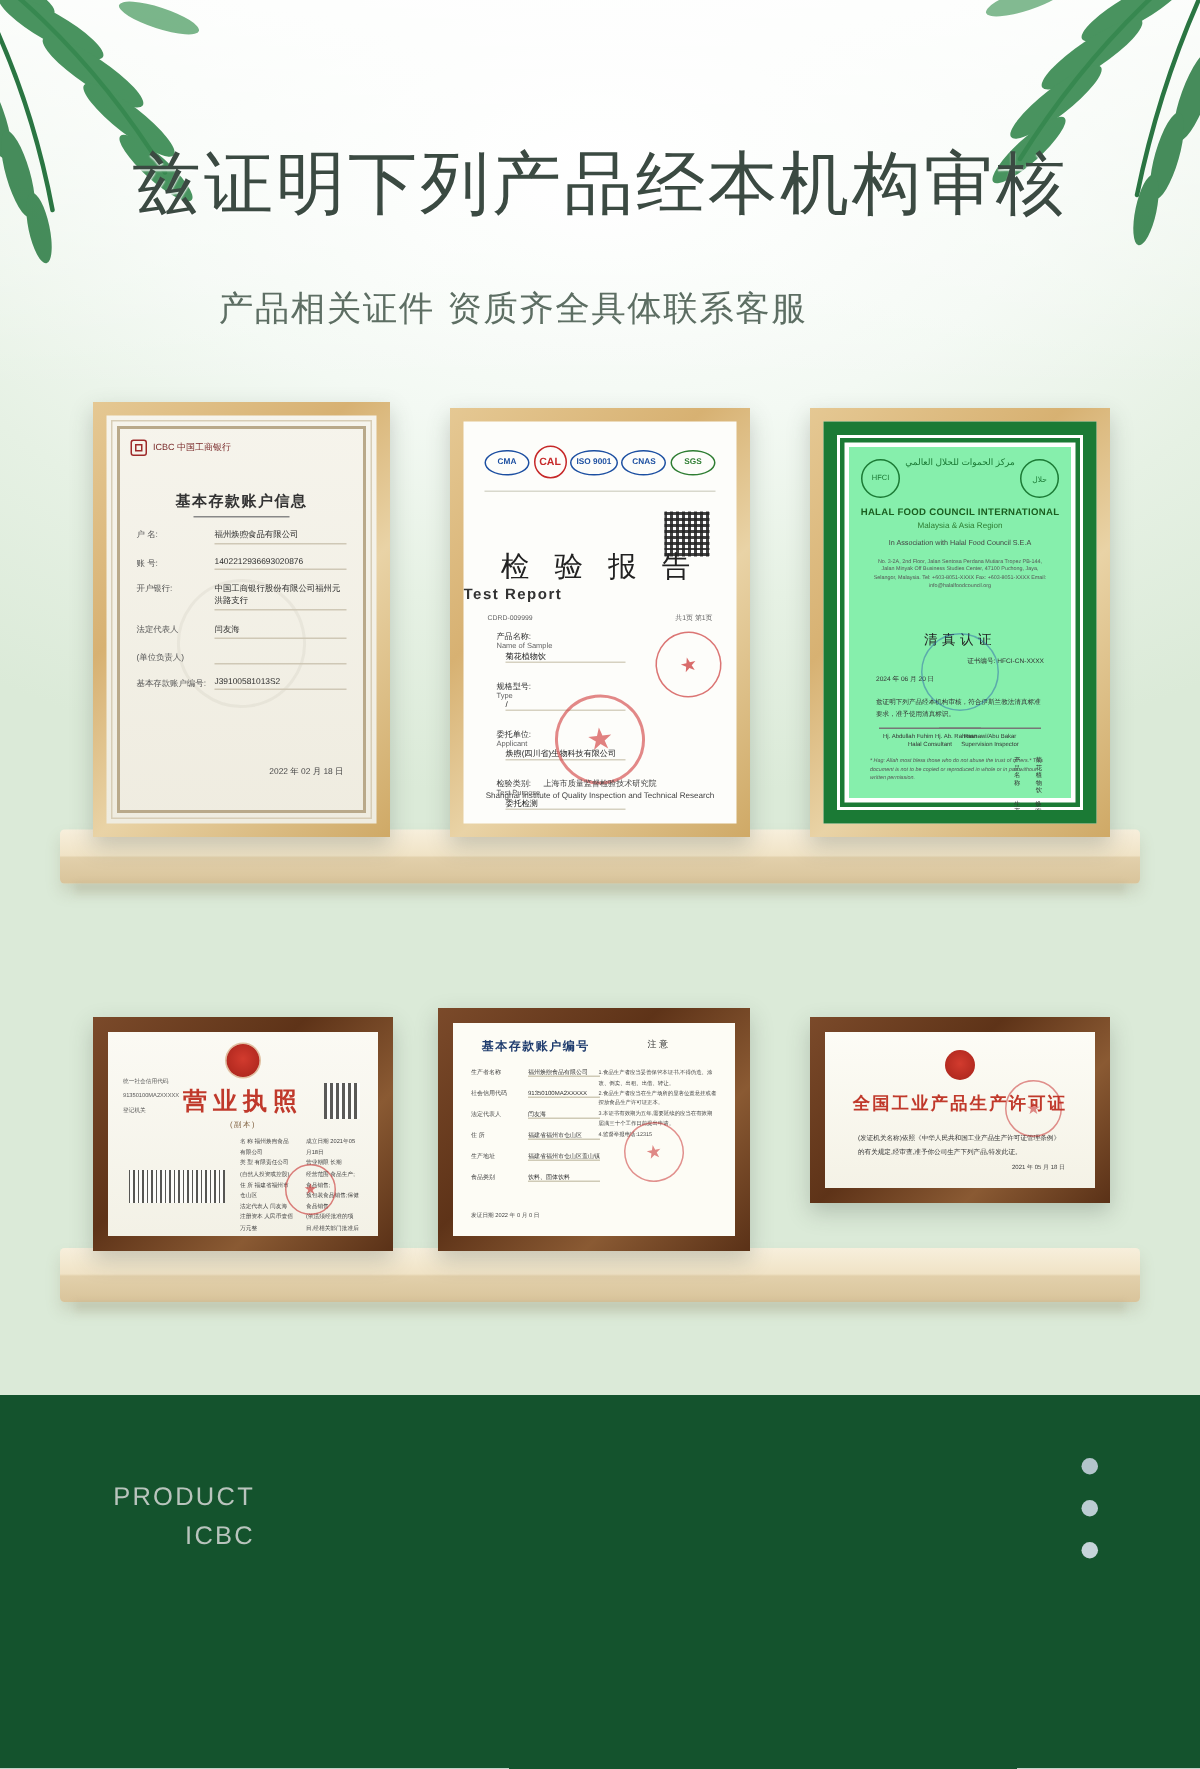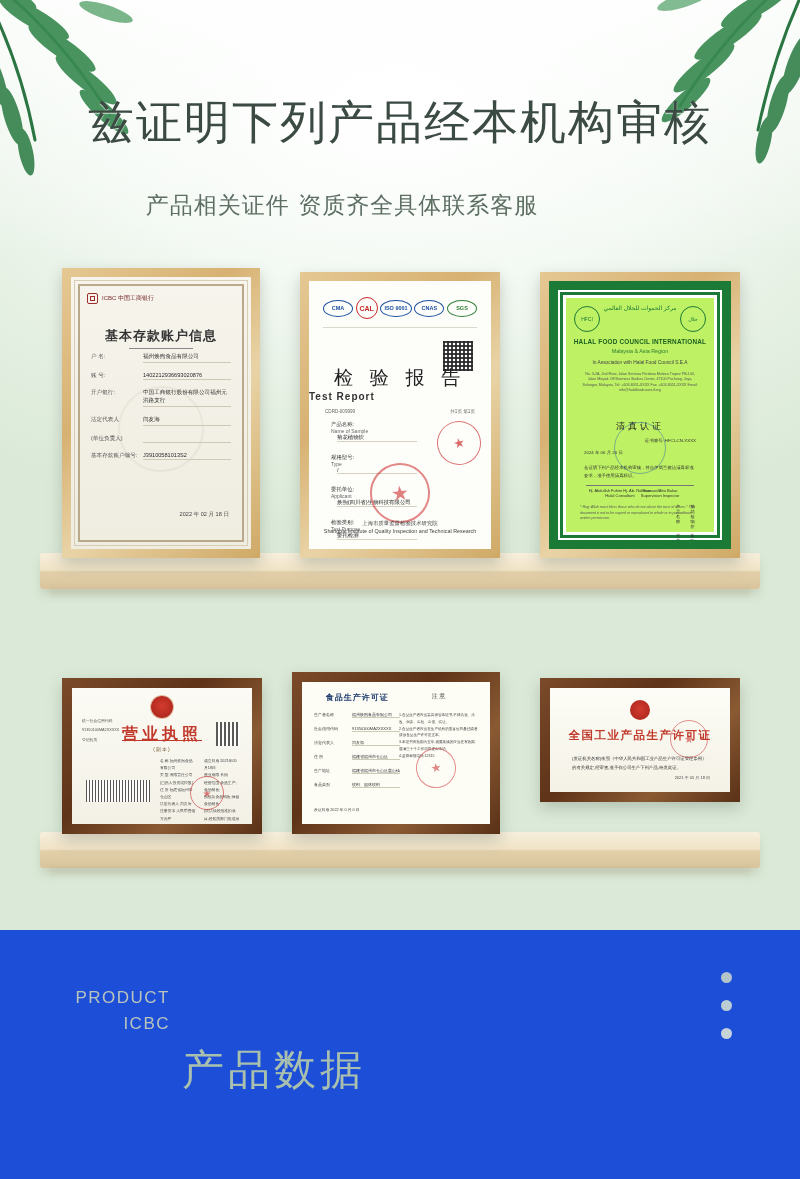--- a/index.html
+++ b/index.html
@@ -123,21 +123,21 @@
   .icbc-logo {
     width: 11px; height: 11px; border: 1.3px solid #9e2a2a; border-radius: 2px;
     position: relative;
   }
   .icbc-logo:before {
     content: ""; position: absolute; left: 2px; top: 2px; right: 2px; bottom: 2px;
     border: 1.3px solid #9e2a2a;
   }
   .c1-title {
     position: absolute; left: 0; right: 0; top: 50px;
-    text-align: center; font-size: 13px; font-weight: bold; color: #333;
+    text-align: center; font-size: 10px; font-weight: bold; color: #333;
     letter-spacing: 1px;
   }
   .c1-title:after {
     content: ""; position: absolute; left: 32%; right: 32%; bottom: -4px;
     height: 1px; background: #888;
   }
   .c1-rows { position: absolute; left: 20px; right: 20px; top: 76px; }
   .c1-row { display: flex; margin-bottom: 9px; font-size: 5.6px; color: #3a3a3a; }
   .c1-row .k { width: 52px; color: #555; flex: none; }
   .c1-row .v {
@@ -227,21 +227,21 @@
     position: absolute; left: 10px; right: 10px; bottom: 14px; text-align: center;
     font-size: 5.4px; color: #444; line-height: 1.5;
   }
 
   
   .cert3 {
     background: #ffffff;
     border: 9px solid #1b7a35;
     box-shadow: inset 0 0 0 2px #fff, inset 0 0 0 5px #1b7a35;
   }
-  .c3-inner { position: absolute; inset: 8px; background: #bef264; }
+  .c3-inner { position: absolute; inset: 8px; background: #86efac; }
   .c3-logo-l, .c3-logo-r {
     position: absolute; top: 8px; width: 26px; height: 26px; border-radius: 50%;
     border: 1.5px solid #1b7a35; color: #1b7a35; font-size: 5px;
     display: flex; align-items: center; justify-content: center; text-align: center;
   }
   .c3-logo-l { left: 8px; }
   .c3-logo-r { right: 8px; }
   .c3-arabic {
     position: absolute; left: 0; right: 0; top: 6px; text-align: center;
     font-size: 6px; color: #1b7a35;
@@ -304,21 +304,20 @@
   .c4-emblem {
     position: absolute; left: 50%; top: 8px; transform: translateX(-50%);
     width: 22px; height: 22px; border-radius: 50%;
     background: radial-gradient(circle at 50% 45%, #d23b2e 0%, #b32a20 70%, #8d1d16 100%);
     box-shadow: 0 0 0 1px #e0bfa0;
   }
   .c4-title {
     position: absolute; left: 0; right: 0; top: 36px; text-align: center;
     font-size: 16px; font-weight: bold; letter-spacing: 4px;
     color: #c0392b;
-    text-decoration: underline;
   }
   .c4-sub {
     position: absolute; left: 0; right: 0; top: 58px; text-align: center;
     font-size: 5px; color: #7b5c3a; letter-spacing: 1px;
   }
   .c4-left { position: absolute; left: 10px; top: 30px; width: 72px; font-size: 3.8px; color: #555; }
   .c4-left div { margin-bottom: 5px; }
   .c4-cols { position: absolute; left: 88px; right: 12px; top: 70px; display: flex; gap: 8px; }
   .c4-col { flex: 1; font-size: 3.8px; color: #444; line-height: 1.9; }
   .c4-qr {
@@ -403,21 +402,21 @@
     transform: translate(-50%,-50%); color: rgba(200,45,45,.7); font-size: 11px;
   }
   .c6-date {
     position: absolute; right: 20px; bottom: 12px; font-size: 4px; color: #444;
   }
 
   
   .bottom {
     position: absolute;
     top: 930px; left: 0; width: 800px; height: 249px;
-    background: #1d4ed8;
+    background: #14532d;
   }
   .pd-en {
     position: absolute; left: 60px; top: 55px;
     width: 110px; text-align: right;
     font-size: 17px; letter-spacing: 1.5px; color: #b9c4bd; line-height: 1.5;
     font-family: "Liberation Sans", sans-serif;
   }
   .pd-cn {
     position: absolute; left: 182px; top: 112px;
     font-size: 42px; color: #a9c0ae; letter-spacing: 4px;
@@ -656,21 +655,21 @@
             <div>(依法须经批准的项目,经相关部门批准后方可开展经营活动)</div>
           </div>
         </div>
         <div class="c4-barcode"></div>
         <div class="c4-stamp"></div>
       </div>
     </div>
 
     <div class="frame wood-dark" style="left:292px; top:672px; width:208px; height:162px;">
       <div class="doc cert5">
-        <div class="c5-title">食品生产许可证</div>
+        <div class="c5-title">基本存款账户编号</div>
         <div class="c5-right-title">注  意</div>
         <div class="c5-left-rows">
           <div class="r">
             <span class="k">生产者名称</span>
             <span class="v">福州焕煦食品有限公司</span>
           </div>
           <div class="r">
             <span class="k">社会信用代码</span>
             <span class="v">91350100MA2XXXXX</span>
           </div>
@@ -727,21 +726,20 @@
       </div>
     </div>
 
   </div>
 
   <div class="bottom">
     <div class="pd-en">
       <div>PRODUCT</div>
       <div>ICBC</div>
     </div>
-    <div class="pd-cn">产品数据</div>
     <div class="dots">
       <span></span>
       <span></span>
       <span></span>
     </div>
   </div>
 
 </div>
 
 </body></html>

